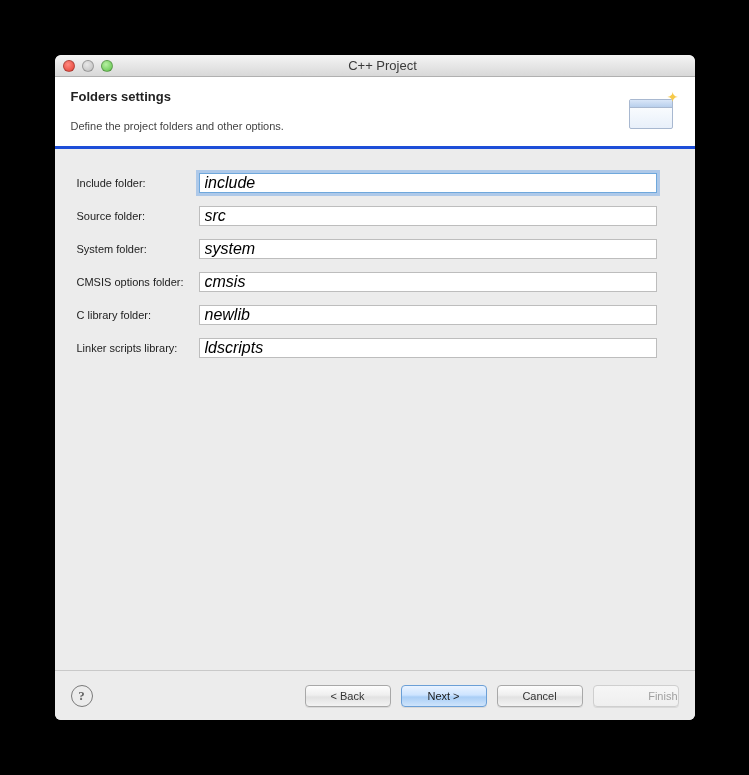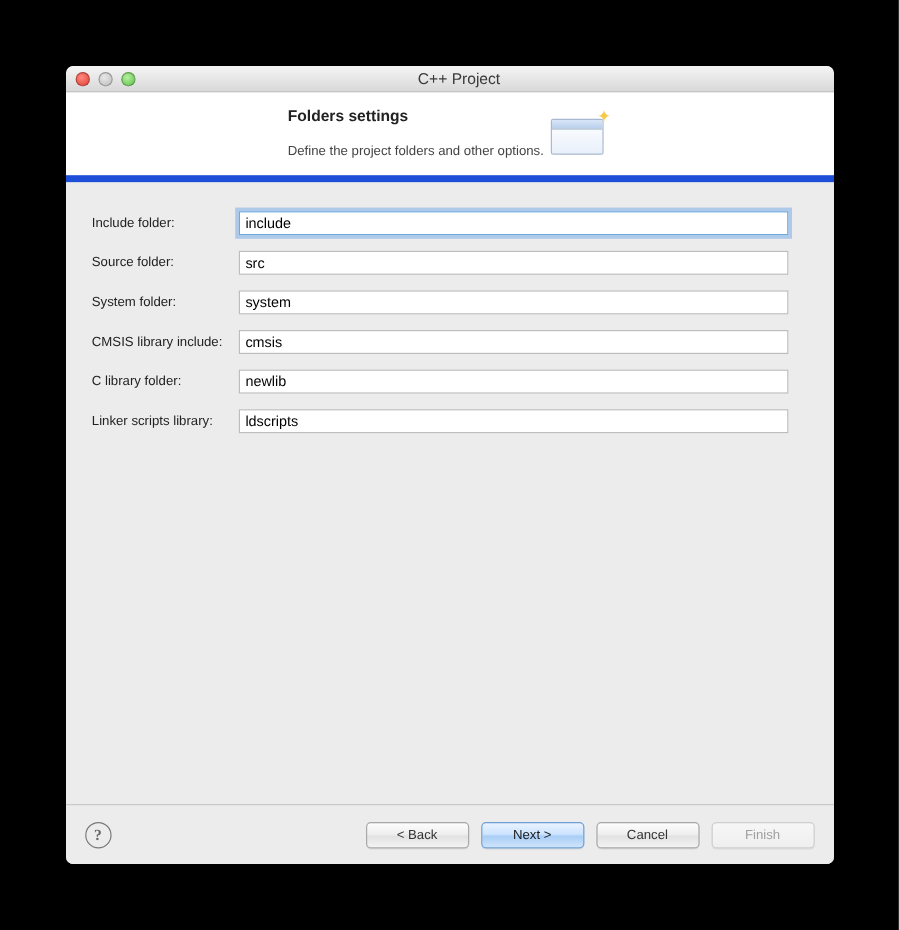--- a/index.html
+++ b/index.html
@@ -49,23 +49,23 @@
       position: absolute;
       left: 16px; right: 0;
       text-align: center;
       font-size: 13px;
       color: #3a3a3a;
       pointer-events: none;
     }
     .banner {
       background: #fff;
       padding: 12px 16px 14px 16px;
-      border-bottom: 6px solid #1d4ed8;
-      display: flex;
-      justify-content: center;
+      border-bottom: 3px solid #1d4ed8;
+      display: flex;
+      justify-content: space-between;
       align-items: center;
     }
     .banner-text h2 {
       font-size: 13px;
       font-weight: bold;
       color: #222;
       margin-bottom: 3px;
     }
     .banner-text p {
       font-size: 11px;
@@ -108,26 +108,27 @@
       margin-bottom: 13px;
     }
     .row label {
       width: 122px;
       font-size: 11px;
       color: #222;
     }
     .row input[type=text] {
       flex: 1;
       height: 20px;
-      font-size: 12px;
+      font-size: 16px;
       padding: 1px 5px;
       border: 1px solid #bdbdbd;
       border-radius: 0;
       background: #fff;
       font-family: inherit;
+      font-style: italic;
     }
     .row input[type=text].focused {
       border: 1px solid #6fa8dc;
       box-shadow: 0 0 0 3px rgba(100, 160, 230, 0.45);
     }
     .footer {
       height: 50px;
       background: #ececec;
       border-top: 1px solid #c9c9c9;
       display: flex;
@@ -162,20 +163,21 @@
     }
     .btn.primary {
       border: 1px solid #6b9fd6;
       background: linear-gradient(#eaf3ff, #cde4ff 45%, #a9cef6 55%, #cfe4fb);
       color: #1a1a1a;
     }
     .btn:disabled {
       color: #a0a0a0;
       background: linear-gradient(#f6f6f6, #efefef);
       border-color: #cfcfcf;
+      text-align: right;
     }
   </style>
 </head>
 <body>
 
 <div class="window">
 
   <div class="titlebar">
     <div class="traffic-lights">
       <div class="tl red"></div>
@@ -207,21 +209,21 @@
       <label>Source folder:</label>
       <input type="text" value="src" style="">
     </div>
 
     <div class="row">
       <label>System folder:</label>
       <input type="text" value="system" style="">
     </div>
 
     <div class="row">
-      <label>CMSIS library include:</label>
+      <label>CMSIS options folder:</label>
       <input type="text" value="cmsis" style="">
     </div>
 
     <div class="row">
       <label>C library folder:</label>
       <input type="text" value="newlib" style="">
     </div>
 
     <div class="row">
       <label>Linker scripts library:</label>

